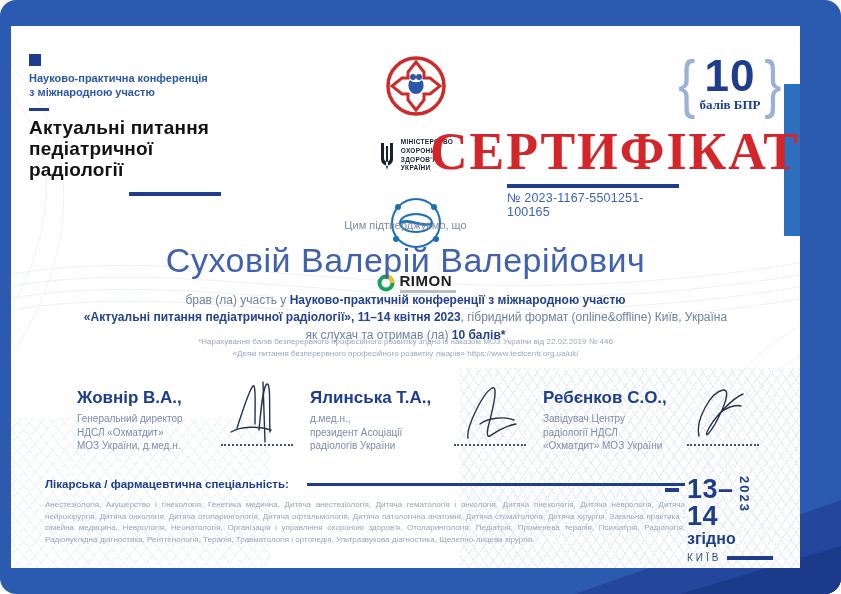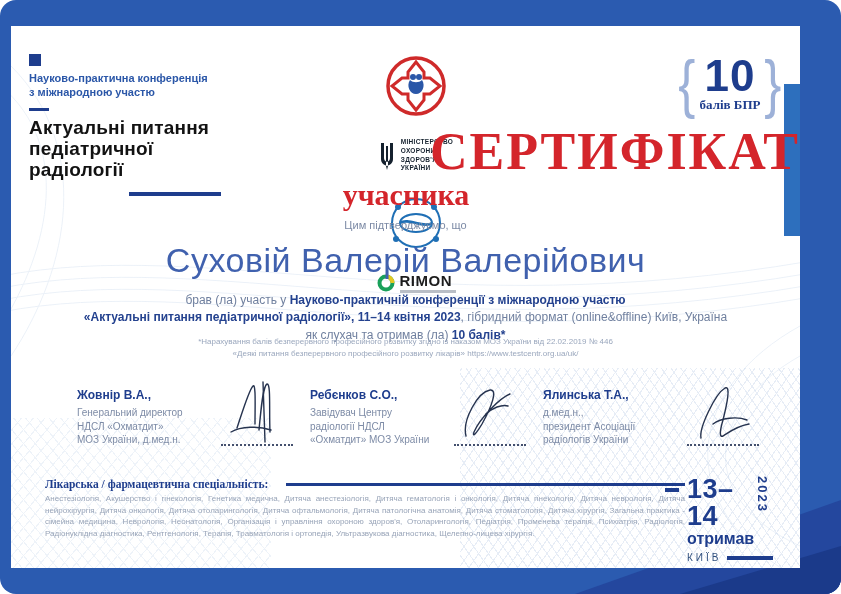--- a/index.html
+++ b/index.html
@@ -55,29 +55,29 @@
   .recipient{position:absolute;left:0;top:215px;width:789px;text-align:center;color:#4061ae;font-size:34px;letter-spacing:.5px;}
 
   .bodytxt{position:absolute;left:54px;top:266px;width:681px;text-align:center;color:#70809f;font-size:12px;line-height:1.45;}
   .bodytxt b{color:#24428f;}
   .foot{position:absolute;left:54px;top:310px;width:681px;text-align:center;color:#9aa7bd;font-size:8px;line-height:1.5;}
 
   
   .sigs{position:absolute;left:66px;top:362px;width:700px;display:flex;}
   .sig-col{width:233px;display:flex;align-items:flex-start;}
   .sig-text{width:138px;}
-  .sig-name{color:#1e3d8d;font-weight:bold;font-size:12px;margin-bottom:4px;}
+  .sig-name{color:#1e3d8d;font-weight:bold;font-size:17px;margin-bottom:4px;}
   .sig-role{color:#7d8ba6;font-size:10px;line-height:1.35;white-space:pre-line;}
   .sig-zone{position:relative;width:78px;height:64px;margin-left:4px;}
   .sig-zone svg{position:absolute;left:0;top:-8px;}
   .dots{position:absolute;left:2px;bottom:6px;width:72px;border-bottom:2px dotted #44506e;}
 
   
   .specs{position:absolute;left:34px;top:452px;width:640px;}
-  .spec-head{display:flex;align-items:center;gap:18px;margin-bottom:3px;font-family:Liberation Serif, serif;}
+  .spec-head{display:flex;align-items:center;gap:18px;margin-bottom:9px;}
   .spec-title{color:#1e3d8d;font-weight:bold;font-size:11.5px;white-space:nowrap;}
   .spec-rule{flex:1;height:3px;background:#1e3d8d;}
   .spec-body{color:#98a4b8;font-size:8px;line-height:1.45;text-align:justify;}
 
   
   .date{position:absolute;left:656px;top:450px;width:120px;}
   .date-dash{position:absolute;left:-2px;top:12px;width:14px;height:4px;background:#1e3d8d;}
   .date-main{display:flex;align-items:flex-start;padding-left:20px;}
   .date-col{text-align:left;}
   .date-days{color:#1e3d8d;font-weight:800;font-size:27px;line-height:1;letter-spacing:.5px;}
@@ -167,21 +167,24 @@
         <div class="points-lbl">балів БПР</div>
       </div>
       <div class="brace">}</div>
     </div>
 
     <div class="title">
       <div class="title-main">СЕРТИФІКАТ</div>
     </div>
     <div class="subrow">
       <div class="line-l"></div>
-      <div class="title-sub">учасника</div>
+      <div class="numwrap">
+        <div class="line-r"></div>
+        <div class="cert-num">№ 2023-1167-5501251-100165</div>
+      </div>
     </div>
 
     <div class="confirm">Цим підтверджуємо, що</div>
     <div class="recipient">Суховій Валерій Валерійович</div>
 
     <div class="bodytxt">
       <span>брав (ла) участь у </span><b>Науково-практичній конференції з міжнародною участю</b><br>
       <b>«Актуальні питання педіатричної радіології», 11–14 квітня 2023</b><span>, гібридний формат (online&amp;offline) Київ, Україна</span><br>
       <span>як слухач та отримав (ла) </span><b>10 балів*</b>
     </div>
@@ -206,68 +209,68 @@
               <path d="M40,50 C42,28 44,6 48,4 C52,3 50,30 51,52"></path>
               <path d="M44,2 L46,62"></path>
               <path d="M12,52 C22,46 40,46 52,50"></path>
             </g>
           </svg>
           <div class="dots"></div>
         </div>
       </div>
       <div class="sig-col">
         <div class="sig-text">
+          <div class="sig-name">Ялинська Т.А.,</div>
+          <div class="sig-role">д.мед.н.,
+президент Асоціації
+радіологів України</div>
+        </div>
+        <div class="sig-zone">
+          <svg width="78" height="66" viewBox="0 0 78 66">
+            <g stroke="#26334f" stroke-width="1.4" fill="none" stroke-linecap="round">
+              <path d="M16,58 C14,48 30,14 40,8 C46,5 42,24 38,40 C35,50 34,58 38,56 C44,52 52,46 64,44"></path>
+              <path d="M28,44 C36,38 52,36 62,40"></path>
+            </g>
+          </svg>
+          <div class="dots"></div>
+        </div>
+      </div>
+      <div class="sig-col">
+        <div class="sig-text">
           <div class="sig-name">Ребєнков С.О.,</div>
           <div class="sig-role">Завідувач Центру
 радіології НДСЛ
 «Охматдит» МОЗ України</div>
         </div>
         <div class="sig-zone">
           <svg width="78" height="66" viewBox="0 0 78 66">
             <g stroke="#26334f" stroke-width="1.4" fill="none" stroke-linecap="round">
               <path d="M14,56 C10,40 26,12 38,10 C46,9 40,26 30,44 C24,54 20,58 22,52 C28,38 48,18 58,14"></path>
               <path d="M34,34 C40,28 50,24 56,26"></path>
             </g>
           </svg>
           <div class="dots"></div>
         </div>
       </div>
-      <div class="sig-col">
-        <div class="sig-text">
-          <div class="sig-name">Ялинська Т.А.,</div>
-          <div class="sig-role">д.мед.н.,
-президент Асоціації
-радіологів України</div>
-        </div>
-        <div class="sig-zone">
-          <svg width="78" height="66" viewBox="0 0 78 66">
-            <g stroke="#26334f" stroke-width="1.4" fill="none" stroke-linecap="round">
-              <path d="M16,58 C14,48 30,14 40,8 C46,5 42,24 38,40 C35,50 34,58 38,56 C44,52 52,46 64,44"></path>
-              <path d="M28,44 C36,38 52,36 62,40"></path>
-            </g>
-          </svg>
-          <div class="dots"></div>
-        </div>
-      </div>
     </div>
 
     <div class="specs">
       <div class="spec-head">
         <span class="spec-title">Лікарська / фармацевтична спеціальність:</span>
         <div class="spec-rule"></div>
       </div>
       <div class="spec-body">Анестезіологія, Акушерство і гінекологія, Генетика медична, Дитяча анестезіологія, Дитяча гематологія і онкологія, Дитяча гінекологія, Дитяча неврологія, Дитяча нейрохірургія, Дитяча онкологія, Дитяча отоларингологія, Дитяча офтальмологія, Дитяча патологічна анатомія, Дитяча стоматологія, Дитяча хірургія, Загальна практика - сімейна медицина, Неврологія, Неонатологія, Організація і управління охороною здоров'я, Отоларингологія, Педіатрія, Променева терапія, Психіатрія, Радіологія, Радіонуклідна діагностика, Рентгенологія, Терапія, Травматологія і ортопедія, Ультразвукова діагностика, Щелепно-лицева хірургія.</div>
     </div>
 
     <div class="date">
       <div class="date-dash"></div>
       <div class="date-main">
         <div class="date-col">
           <div class="date-days">13–14</div>
-          <div class="date-month">отримав</div>
+          <div class="date-month">згідно</div>
         </div>
         <div class="date-year">2023</div>
       </div>
       <div class="city-row">
         <span class="date-city">КИЇВ</span>
         <div class="city-bar"></div>
       </div>
     </div>
 
   </div>

